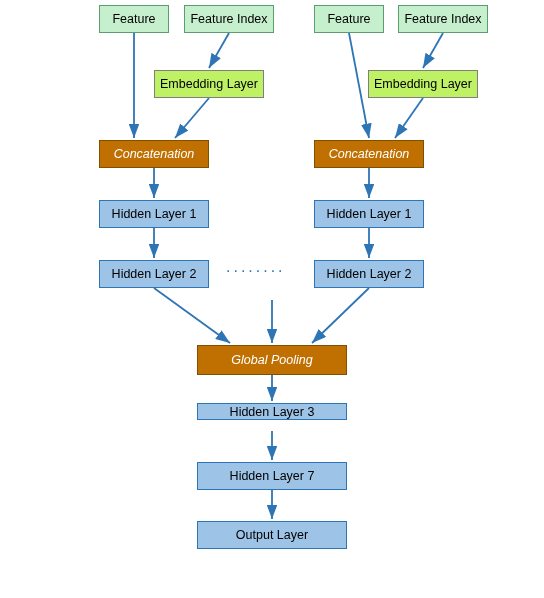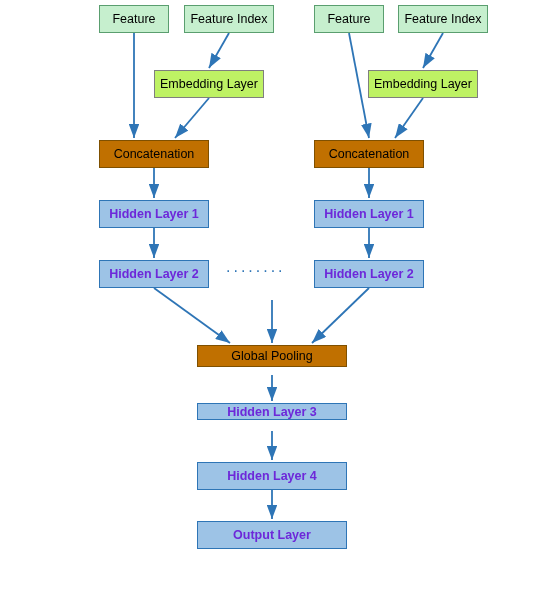--- a/index.html
+++ b/index.html
@@ -32,27 +32,27 @@
       color: #000;
     }
     .node-gray {
       background: #bef264;
       border: 1.5px solid #7f7f7f;
       color: #000;
     }
     .node-orange {
       background: #c07000;
       border: 1.5px solid #7f5000;
-      color: #000000;
+      color: #ffffff;
+      font-style: italic;
     }
     .node-blue {
       background: #9dc3e6;
       border: 1.5px solid #2e75b6;
-      color: #6d28d9;
-      font-weight: bold;
+      color: #000000;
     }
     svg.arrows {
       position: absolute;
       top: 0;
       left: 0;
       width: 544px;
       height: 598px;
       pointer-events: none;
     }
     .dots {
@@ -141,26 +141,26 @@
     <span>Hidden Layer 1</span>
   </div>
   <div class="node node-blue" style="left:314px; top:260px; width:110px; height:28px;">
     <span>Hidden Layer 2</span>
   </div>
 
   <div class="dots" style="left:226px; top:258px; font-size:16px; color:#2e75b6; letter-spacing:3px;">
     <span>........</span>
   </div>
 
-  <div class="node node-orange" style="left:197px; top:345px; width:150px; height:22px;">
+  <div class="node node-orange" style="left:197px; top:345px; width:150px; height:30px;">
     <span>Global Pooling</span>
   </div>
   <div class="node node-blue" style="left:197px; top:403px; width:150px; height:17px;">
     <span>Hidden Layer 3</span>
   </div>
   <div class="node node-blue" style="left:197px; top:462px; width:150px; height:28px;">
-    <span>Hidden Layer 4</span>
+    <span>Hidden Layer 7</span>
   </div>
   <div class="node node-blue" style="left:197px; top:521px; width:150px; height:28px;">
     <span>Output Layer</span>
   </div>
 
 </div>
 
 </body></html>

